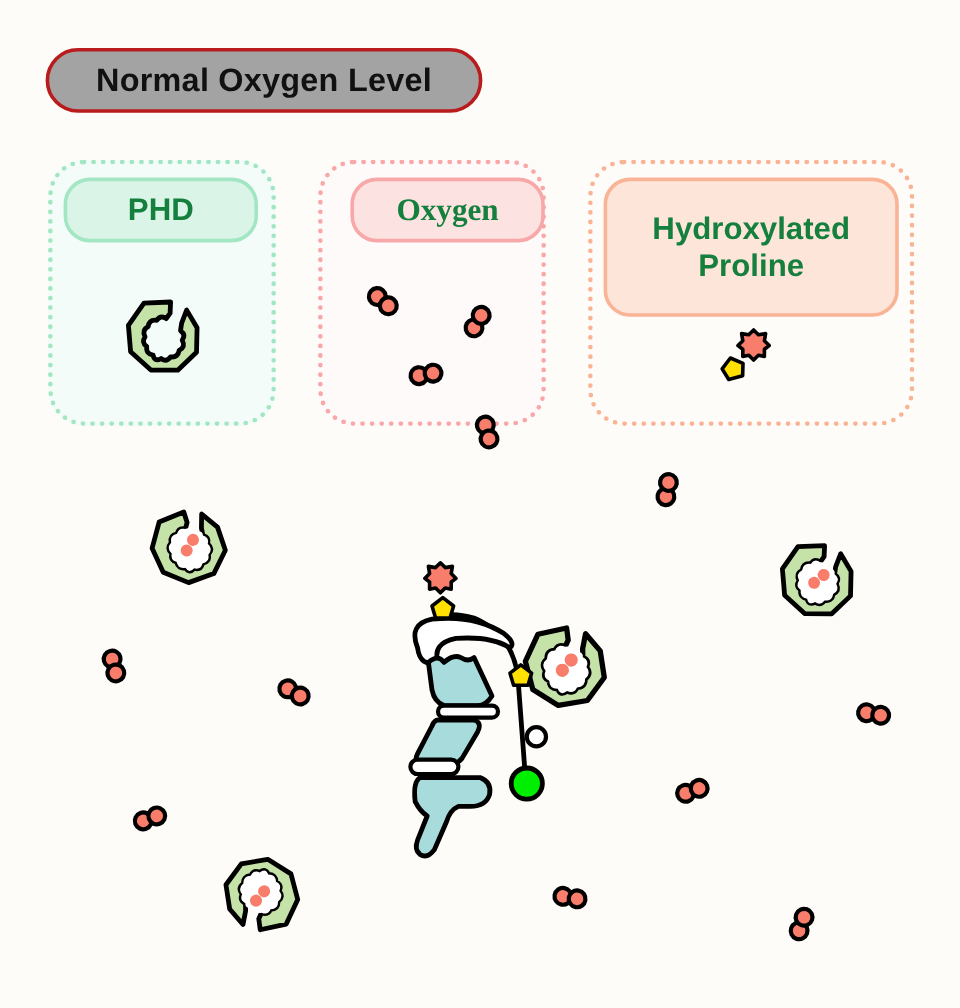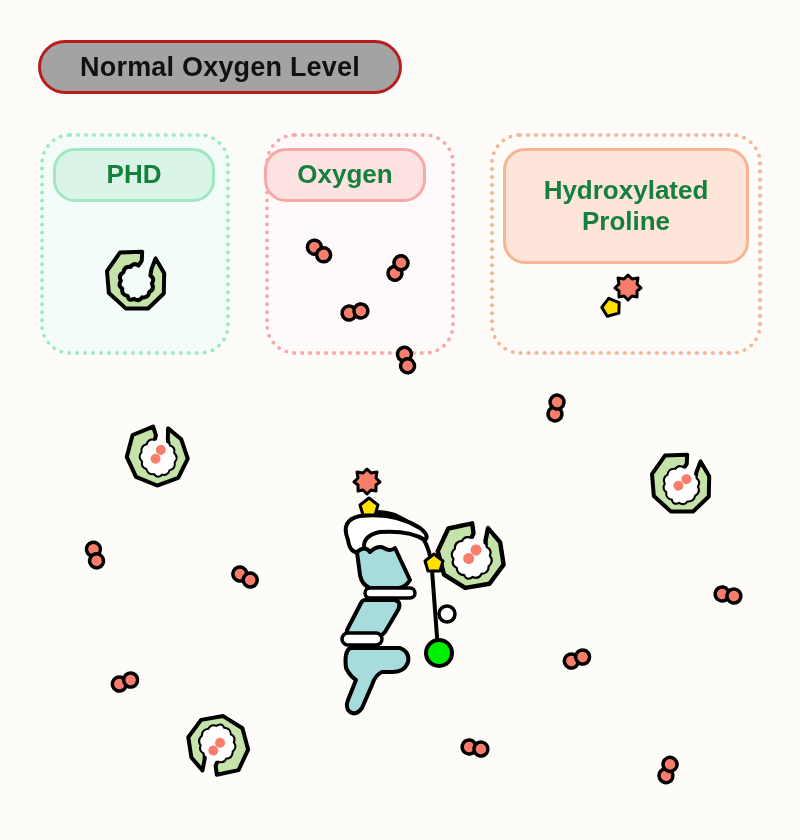--- a/index.html
+++ b/index.html
@@ -23,21 +23,21 @@
     }
     .legend-label {
       position: absolute; box-sizing: border-box;
       border: 3px solid; border-radius: 22px;
       display: flex; align-items: center; justify-content: center; text-align: center;
       font-size: 26px; font-weight: bold; color: #15803d; line-height: 1.2;
     }
     #phd-box { left: 40px; top: 133px; width: 190px; height: 222px; border-color: #a3e6c4; background: #f3fcf8; }
     #phd-label { left: 53px; top: 148px; width: 162px; height: 54px; border-color: #a3e6c4; background: #daf5e8; }
     #oxy-box { left: 265px; top: 133px; width: 190px; height: 222px; border-color: #f8a8a8; background: #fffafa; }
-    #oxy-label { left: 264px; top: 148px; width: 162px; height: 54px; border-color: #f8a8a8; background: #fde2e2; }
+    #oxy-label { left: 292px; top: 148px; width: 162px; height: 54px; border-color: #f8a8a8; background: #fde2e2; font-family: Liberation Serif, serif; }
     #hp-box { left: 490px; top: 133px; width: 272px; height: 222px; border-color: #f9b395; background: #fdfcf8; }
     #hp-label { left: 503px; top: 148px; width: 246px; height: 116px; border-color: #f9b395; background: #fde5da; }
     svg.scene { position: absolute; left: 0; top: 0; }
   </style>
 </head>
 <body>
 
 <div class="title-pill">Normal Oxygen Level</div>
 
 <div class="legend-box" id="phd-box"></div>

